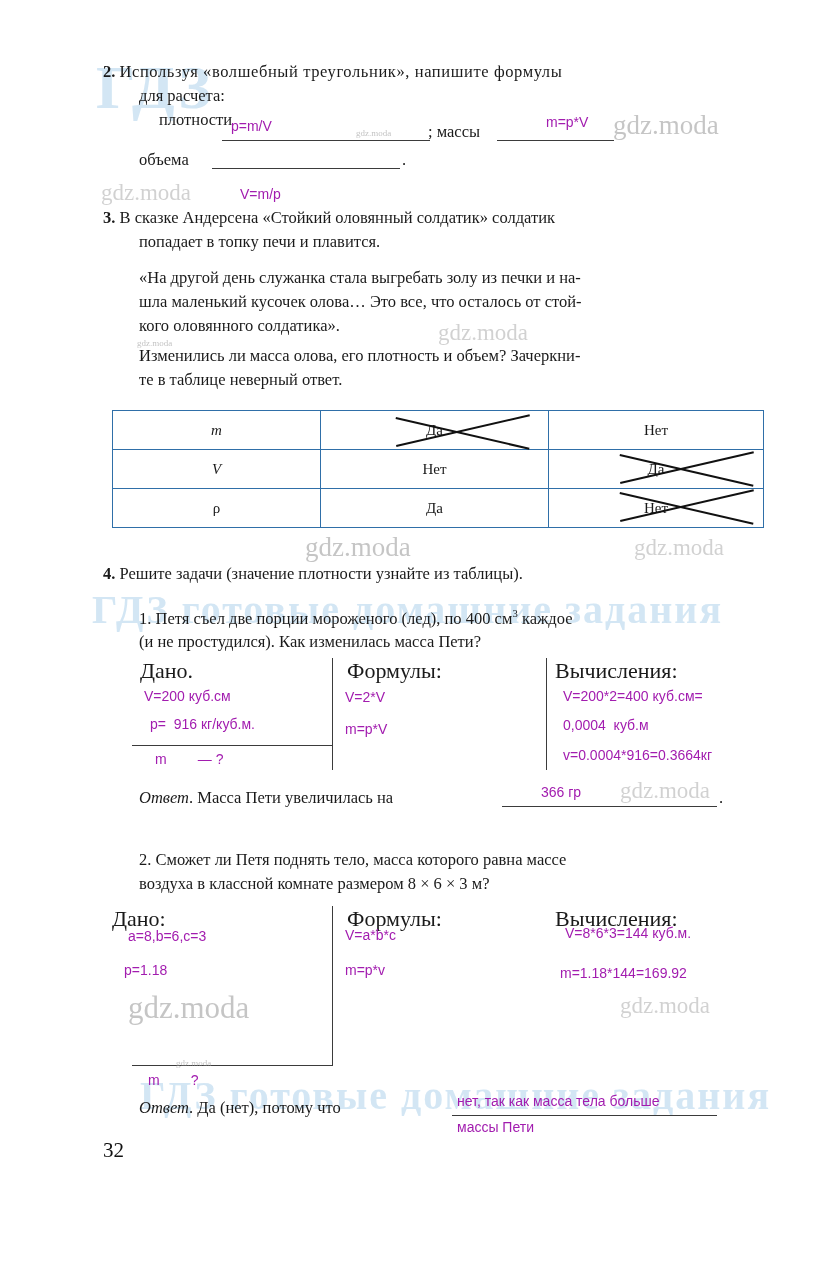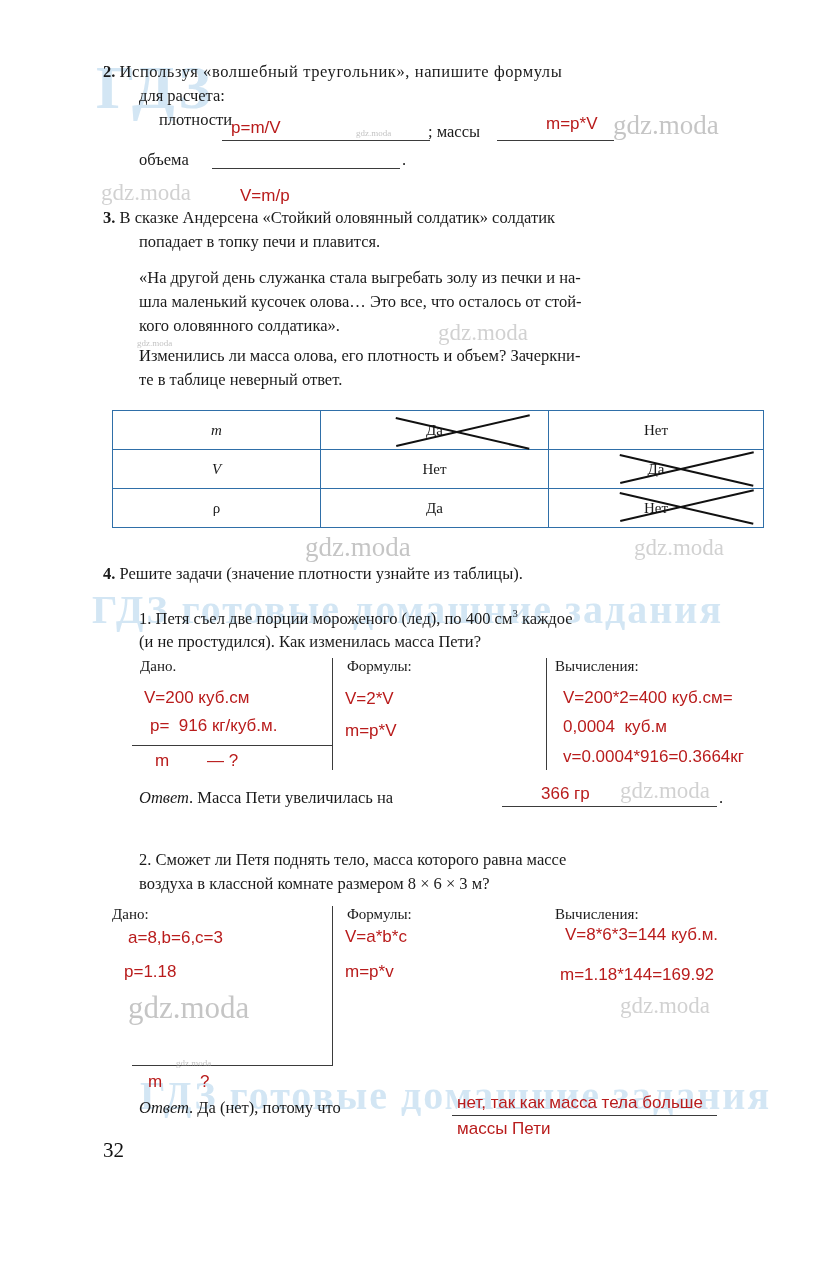--- a/index.html
+++ b/index.html
@@ -14,22 +14,22 @@
   .page { position:absolute; inset:0; }
   .num { font-weight:bold; }
 
   .task { position:absolute; font-size:16.5px; line-height:1.45; }
   .task .body { display:block; }
 
   
   .hw {
     position:absolute;
     font-family:"Liberation Sans", sans-serif;
-    color:#b91c1c;
-    font-size:17px;
+    color:#a21caf;
+    font-size:14px;
     white-space:pre;
   }
 
   
   .wm {
     position:absolute;
     font-family:"Liberation Serif", serif;
     color:#9b9b9b;
     opacity:.55;
     white-space:nowrap;
@@ -64,21 +64,21 @@
 
   .strike { position:absolute; }
   .strike i {
     position:absolute; display:block;
     height:0; border-top:2px solid #111;
     transform-origin:0 0;
   }
 
   
   .grid { position:absolute; }
-  .grid .hdr { position:absolute; font-size:15px; }
+  .grid .hdr { position:absolute; font-size:22px; }
   .vline { position:absolute; width:0; border-left:1px solid #3b3b3b; }
   .hline { position:absolute; height:0; border-top:1px solid #3b3b3b; }
 
   .pagenum {
     position:absolute; left:103px; top:1138px;
     font-size:21px; font-family:"Liberation Serif", serif; color:#111;
   }
   sup { font-size:.65em; vertical-align:super; }
 </style>
 </head>

